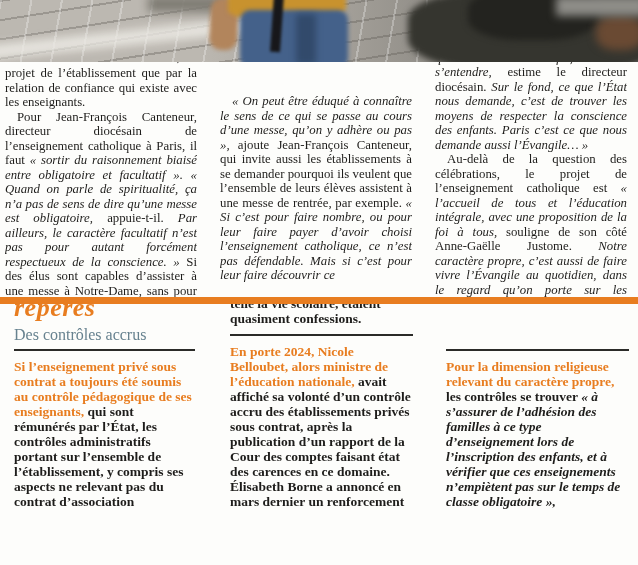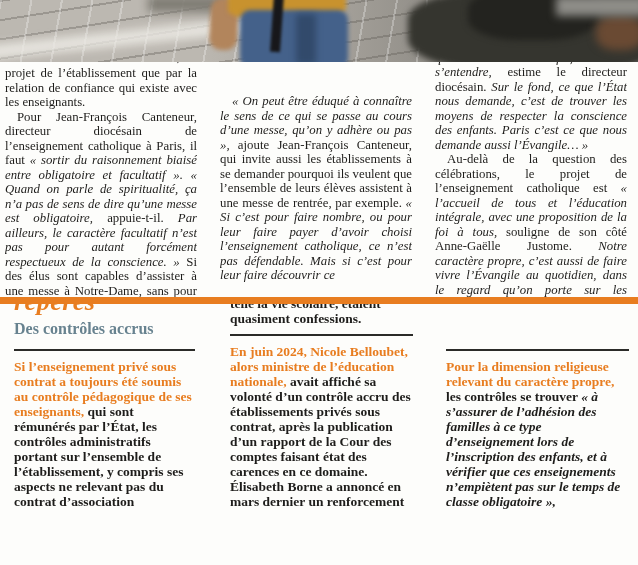--- a/index.html
+++ b/index.html
@@ -60,21 +60,21 @@
   .reperes{
     display:flex;align-items:flex-end;box-sizing:border-box;
     height:205px;padding:6px 5px 0;overflow:hidden;
   }
   .rcol{width:192px;box-sizing:border-box;padding-left:9px;overflow:hidden;}
   .rcol + .rcol{margin-left:24px;}
   .reperes-title{
     font-size:26px;line-height:27px;font-weight:700;font-style:italic;
     color:#e87d20;margin:0 0 5px;letter-spacing:.5px;
   }
-  .reperes-sub{font-size:16px;line-height:17px;font-weight:700;color:#67828f;margin:0 0 12px;}
+  .reperes-sub{font-size:16px;line-height:17px;font-weight:400;color:#67828f;margin:0 0 6px;}
   .sub-rule{height:2px;background:#2b2b28;margin:0 0 8px;width:181px;}
   .rpara{margin:0;font-size:13.5px;line-height:15px;font-weight:700;text-align:left;}
   .para-rule{height:2px;background:#2b2b28;margin:8px 0;width:100%;}
   .run-o{color:#e87d20;}
   .run-bd{}
   .run-bi{font-style:italic;}
 </style>
 </head>
 <body>
 
@@ -117,19 +117,19 @@
     <h2 class="reperes-title">repères</h2>
     <h3 class="reperes-sub">Des contrôles accrus</h3>
     <div class="sub-rule"></div>
     <div>
         <p class="rpara"><span class="run-o">Si l’enseignement privé sous contrat a toujours été soumis au contrôle pédagogique de ses enseignants, </span><span class="run-bd">qui sont rémunérés par l’État, les contrôles administratifs portant sur l’ensemble de l’établissement, y compris ses aspects ne relevant pas du contrat d’association</span></p>
       </div>
   </div>
   <div class="rcol">
       <p class="rpara"><span class="run-bd">telle la vie scolaire, étaient quasiment confessions.</span></p>
       <div class="para-rule"></div>
-      <p class="rpara"><span class="run-o">En juin 2024, Nicole Belloubet, alors ministre de l’éducation nationale, </span><span class="run-bd">avait affiché sa volonté d’un contrôle accru des établissements privés sous contrat, après la publication d’un rapport de la Cour des comptes faisant état des carences en ce domaine. Élisabeth Borne a annoncé en mars dernier un renforcement</span></p>
+      <p class="rpara"><span class="run-o">En porte 2024, Nicole Belloubet, alors ministre de l’éducation nationale, </span><span class="run-bd">avait affiché sa volonté d’un contrôle accru des établissements privés sous contrat, après la publication d’un rapport de la Cour des comptes faisant état des carences en ce domaine. Élisabeth Borne a annoncé en mars dernier un renforcement</span></p>
     </div>
   <div class="rcol">
       <div class="para-rule"></div>
       <p class="rpara"><span class="run-o">Pour la dimension religieuse relevant du caractère propre, </span><span class="run-bd">les contrôles se trouver </span><span class="run-bi">« à s’assurer de l’adhésion des familles à ce type d’enseignement lors de l’inscription des enfants, et à vérifier que ces enseignements n’empiètent pas sur le temps de classe obligatoire », </span></p>
     </div>
 </div>
 
 </body></html>

